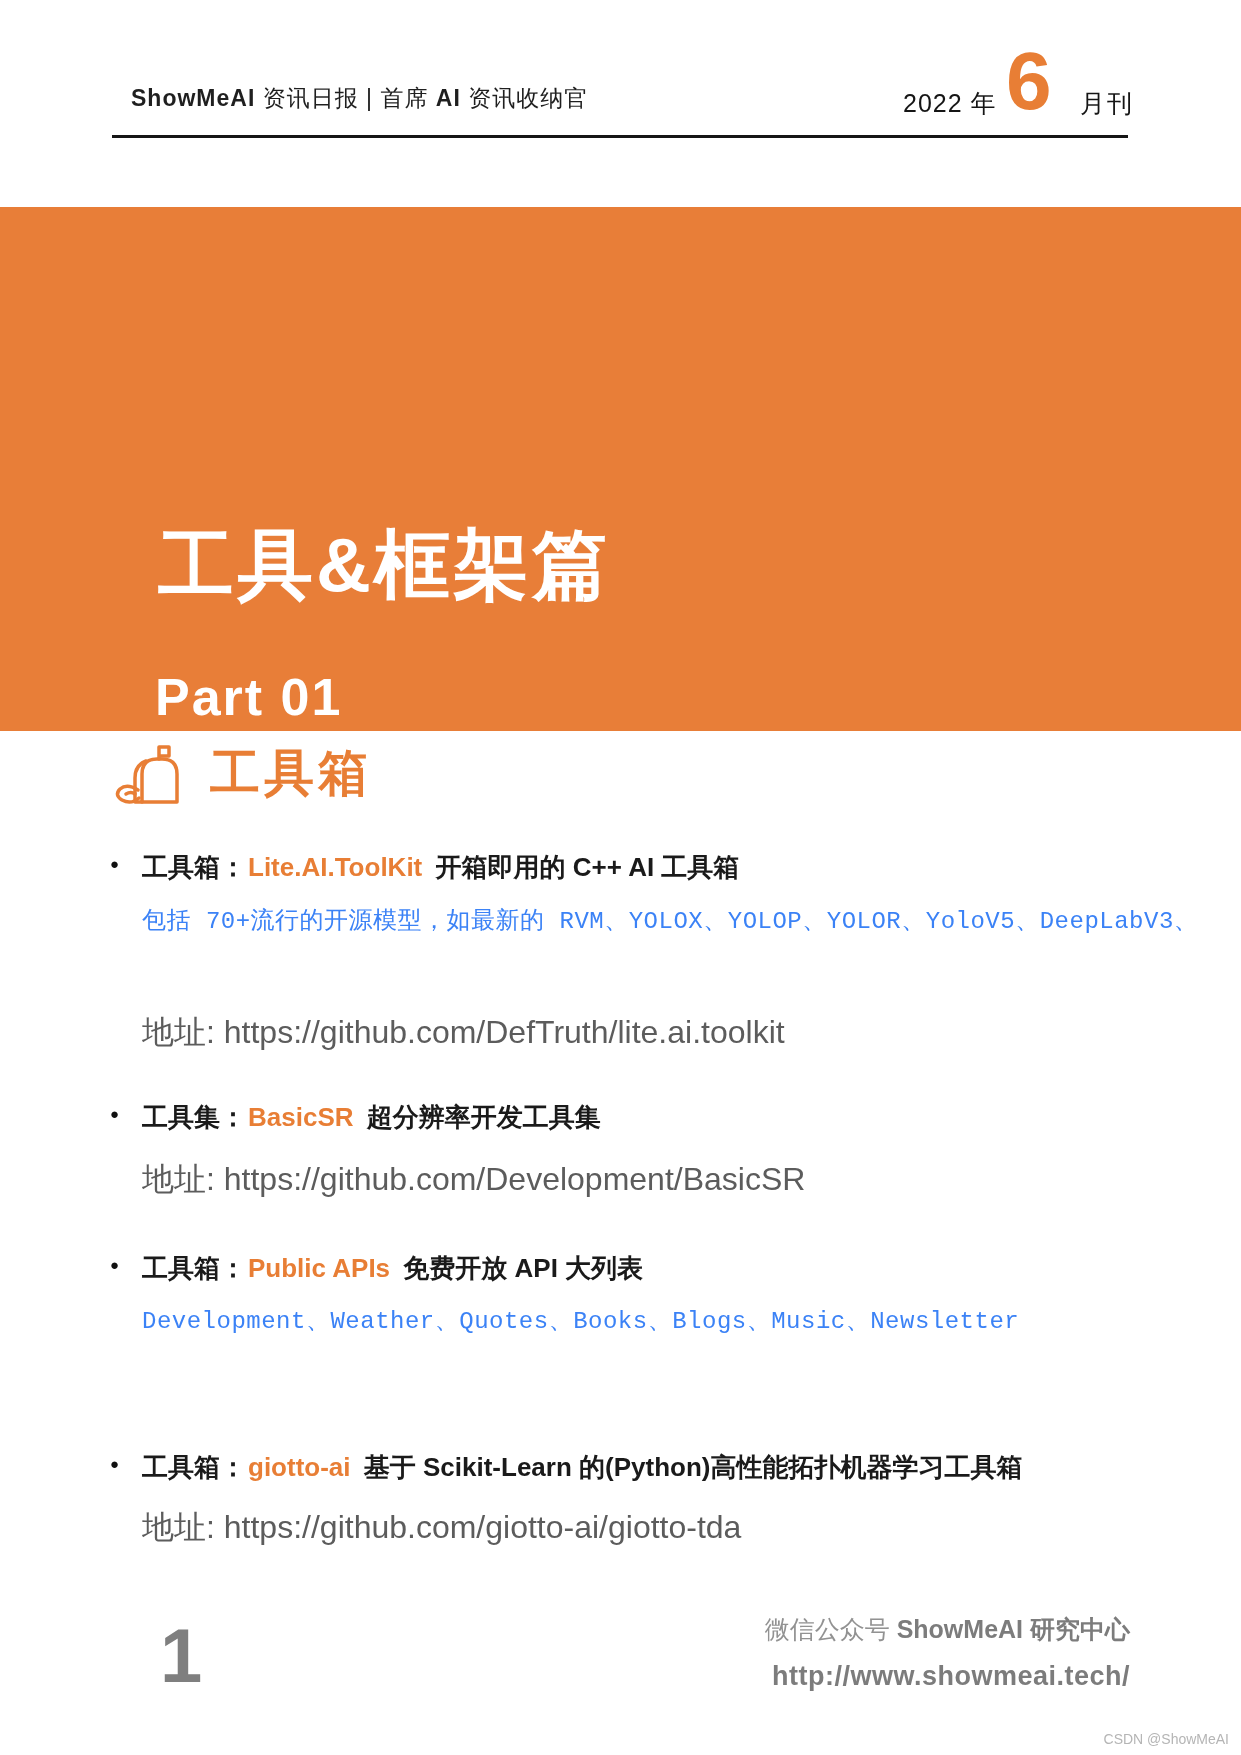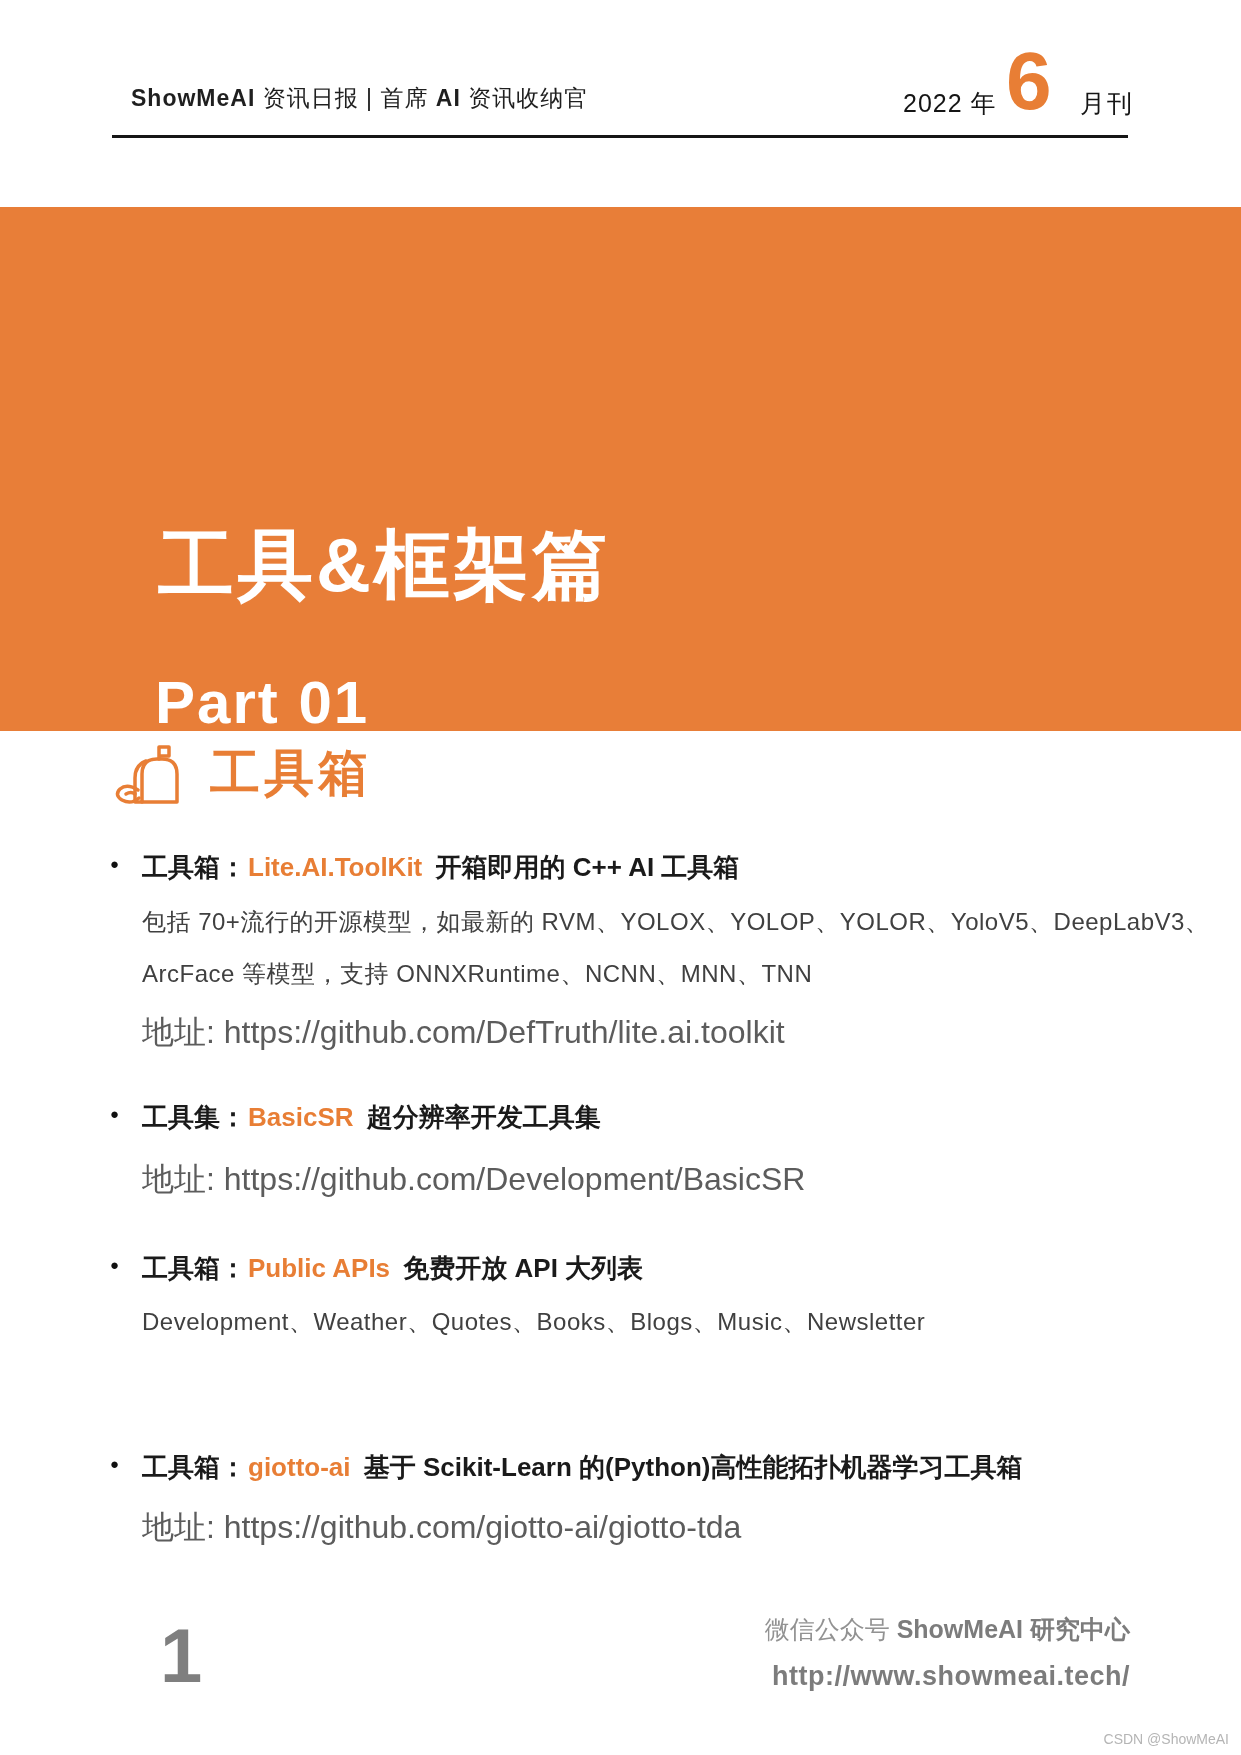--- a/index.html
+++ b/index.html
@@ -19,34 +19,34 @@
   .header-left { left:131px; top:84px; font-size:23px; color:#1f1f1f; letter-spacing:1px; }
   .header-left .b { font-weight:bold; }
   .hdr-year  { left:903px;  top:88px; font-size:25px; font-weight:normal; color:#151515; letter-spacing:1px; }
   .hdr-month { left:1006px; top:40px; font-size:82px; font-weight:bold; color:#E87E35; line-height:1; }
   .hdr-mlab  { left:1080px; top:88px; font-size:25px; color:#151515; letter-spacing:2px; }
   .header-rule { left:112px; top:135px; width:1016px; height:3px; background:#161616; }
 
   
   .banner { left:0; top:207px; width:1241px; height:524px; background:#E87E38; }
   .banner-title    { left:158px; top:310px; font-size:76px; font-weight:bold; color:#ffffff; letter-spacing:3px; }
-  .banner-subtitle { left:155px; top:458px; font-size:60px; font-weight:bold; color:#ffffff; letter-spacing:2px; }
+  .banner-subtitle { left:155px; top:458px; font-size:52px; font-weight:bold; color:#ffffff; letter-spacing:2px; }
 
   
   .section-icon  { left:112px; top:740px; width:76px; height:70px; }
   .section-title { left:210px; top:742px; font-size:50px; font-weight:bold; color:#E87E35; letter-spacing:4px; }
 
   
   .item-heading { left:142px; font-size:26px; font-weight:bold; color:#1a1a1a; }
   .item-heading .bullet {
     position:absolute; left:-32px; top:4px;
     font-size:15px; color:#111111; font-weight:normal;
   }
   .item-name { color:#E87E35; margin:0 6px 0 2px;text-align:right; }
-  .item-desc { left:142px; font-size:24px; color:#404040; letter-spacing:0.5px; }
+  .item-desc { left:142px; font-size:24px; color:#3b82f6; letter-spacing:0.5px;font-family:Liberation Mono, monospace; }
   .item-addr { left:142px; font-size:32px; color:#5c5c5c; }
   .t-h1 { top:851px; }  .t-d1a { top:907px; } .t-d1b { top:959px; } .t-a1 { top:1012px; }
   .t-h2 { top:1101px; } .t-a2 { top:1159px; }
   .t-h3 { top:1252px; } .t-d3 { top:1307px; } .t-a3 { top:1356px; }
   .t-h4 { top:1451px; } .t-a4 { top:1507px; }
 
   
   .page-num { left:160px; top:1618px; font-size:76px; font-weight:bold; color:#7f7f7f; line-height:1; }
   .footer-right { right:111px; text-align:right; color:#7c7c7c; }
   .fr-1 { top:1614px; font-size:25px; }
@@ -81,21 +81,20 @@
       <path d="M26 50 q-11 -7 -18 -1 q-6 6 2 11 q9 5 17 -2"></path>
       <path d="M14 54 q5 -3 9 0"></path>
     </g>
   </svg>
   <div class="abs section-title">工具箱</div>
 
   <div class="abs item-heading t-h1">
     <span class="bullet">●</span><span>工具箱：</span><span class="item-name">Lite.AI.ToolKit</span><span> 开箱即用的 C++ AI 工具箱</span>
   </div>
   <div class="abs item-desc t-d1a">包括 70+流行的开源模型，如最新的 RVM、YOLOX、YOLOP、YOLOR、YoloV5、DeepLabV3、</div>
-  <div class="abs item-desc t-d1b">ArcFace 等模型，支持 ONNXRuntime、NCNN、MNN、TNN</div>
   <div class="abs item-addr t-a1">
     <span>地址: </span><span>https://github.com/DefTruth/lite.ai.toolkit</span>
   </div>
 
   <div class="abs item-heading t-h2">
     <span class="bullet">●</span><span>工具集：</span><span class="item-name">BasicSR</span><span> 超分辨率开发工具集</span>
   </div>
   <div class="abs item-addr t-a2">
     <span>地址: </span><span>https://github.com/Development/BasicSR</span>
   </div>

